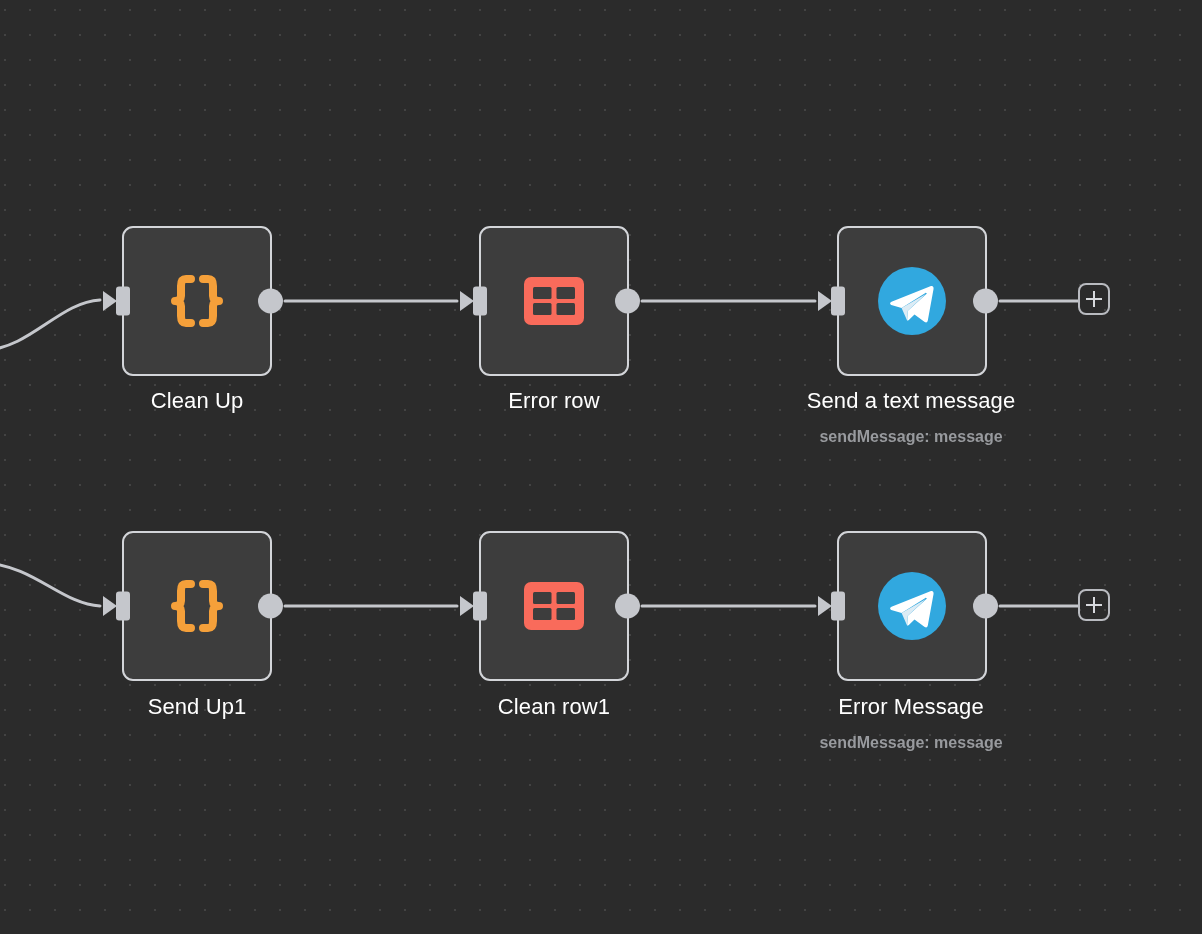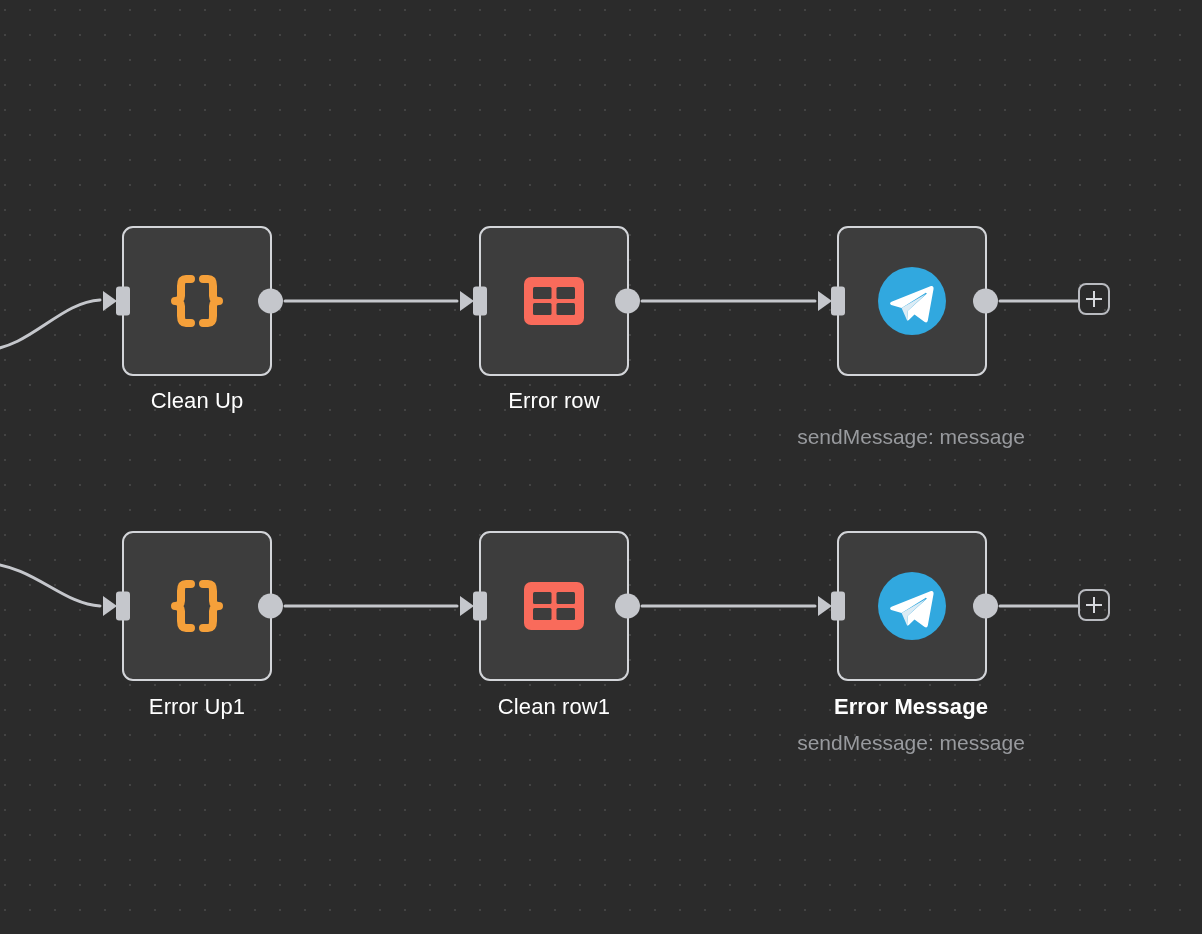--- a/index.html
+++ b/index.html
@@ -90,24 +90,25 @@
     font-size: 22px;
     line-height: 26px;
     letter-spacing: 0.1px;
     white-space: nowrap;
     transform: translateX(-50%);
   }
   .node-sublabel {
     position: absolute;
     text-align: center;
     color: #989a9e;
-    font-size: 21px;
+    font-size: 16px;
     line-height: 20px;
     white-space: nowrap;
     transform: translateX(-50%);
+    font-weight: bold;
   }
 
   
   .add-btn {
     position: absolute;
     width: 32px;
     height: 32px;
     box-sizing: border-box;
     border: 2px solid #b9bbc0;
     border-radius: 8px;
@@ -201,41 +202,42 @@
     <span class="port-in"></span>
     <span class="icon-wrap">
       <svg width="72" height="72" viewBox="0 0 72 72">
         <circle cx="36" cy="36" r="34" fill="#31A8DF"></circle>
         <path d="M55 21 L15.5 36.8 C13.6 37.5 13.7 39.4 15.3 39.9 L25.6 43.1 L49.4 27.9 C50.3 27.3 51.2 28.4 50.4 29.1 L31.8 45.7 L31.1 55.6 C32.3 55.6 32.9 55.0 33.6 54.3 L38.5 49.6 L48.7 57.1 C50.2 58.0 51.4 57.5 51.8 55.6 L57.5 24.2 C58.0 21.9 56.8 20.5 55 21 Z" fill="#ffffff"></path>
         <path d="M25.6 43.1 L31.1 55.6 L31.8 45.7 L49.9 29.0 Z" fill="#dcecf5"></path>
       </svg>
     </span>
     <span class="port-out"></span>
   </div>
+  <div class="node-label" style="left:911px; top:388px;">Send a text message</div>
   <div class="node-sublabel" style="left:911px; top:427px;">sendMessage: message</div>
 
   <div class="add-btn" style="left:1078px; top:283px;">
     <span class="bar-h"></span>
     <span class="bar-v"></span>
   </div>
 
   <div class="node" style="left:122px; top:531px;">
     <span class="port-in-arrow"></span>
     <span class="port-in"></span>
     <span class="icon-wrap">
       <svg width="72" height="72" viewBox="0 0 72 72">
         <g fill="none" stroke="#F5A03A" stroke-width="8" stroke-linecap="round" stroke-linejoin="round">
           <path d="M30 14 H25 C21 14 20 17 20 21 V31 C20 34 18 36 14 36 C18 36 20 38 20 41 V51 C20 55 21 58 25 58 H30"></path>
           <path d="M42 14 H47 C51 14 52 17 52 21 V31 C52 34 54 36 58 36 C54 36 52 38 52 41 V51 C52 55 51 58 47 58 H42"></path>
         </g>
       </svg>
     </span>
     <span class="port-out"></span>
   </div>
-  <div class="node-label" style="left:197px; top:694px;">Error Up1</div>
+  <div class="node-label" style="left:197px; top:694px;">Send Up1</div>
 
   <div class="node" style="left:479px; top:531px;">
     <span class="port-in-arrow"></span>
     <span class="port-in"></span>
     <span class="icon-wrap">
       <svg width="64" height="64" viewBox="0 0 64 64">
         <rect x="2" y="8" width="60" height="48" rx="7" fill="#F96B5B"></rect>
         <rect x="11" y="18" width="18.5" height="12" rx="1.5" fill="#3d3d3d"></rect>
         <rect x="34.5" y="18" width="18.5" height="12" rx="1.5" fill="#3d3d3d"></rect>
         <rect x="11" y="34" width="18.5" height="12" rx="1.5" fill="#3d3d3d"></rect>
@@ -251,21 +253,21 @@
     <span class="port-in"></span>
     <span class="icon-wrap">
       <svg width="72" height="72" viewBox="0 0 72 72">
         <circle cx="36" cy="36" r="34" fill="#31A8DF"></circle>
         <path d="M55 21 L15.5 36.8 C13.6 37.5 13.7 39.4 15.3 39.9 L25.6 43.1 L49.4 27.9 C50.3 27.3 51.2 28.4 50.4 29.1 L31.8 45.7 L31.1 55.6 C32.3 55.6 32.9 55.0 33.6 54.3 L38.5 49.6 L48.7 57.1 C50.2 58.0 51.4 57.5 51.8 55.6 L57.5 24.2 C58.0 21.9 56.8 20.5 55 21 Z" fill="#ffffff"></path>
         <path d="M25.6 43.1 L31.1 55.6 L31.8 45.7 L49.9 29.0 Z" fill="#dcecf5"></path>
       </svg>
     </span>
     <span class="port-out"></span>
   </div>
-  <div class="node-label" style="left:911px; top:694px;font-weight:bold;">Error Message</div>
+  <div class="node-label" style="left:911px; top:694px;">Error Message</div>
   <div class="node-sublabel" style="left:911px; top:733px;">sendMessage: message</div>
 
   <div class="add-btn" style="left:1078px; top:589px;">
     <span class="bar-h"></span>
     <span class="bar-v"></span>
   </div>
 
 </div>
 
 </body></html>

